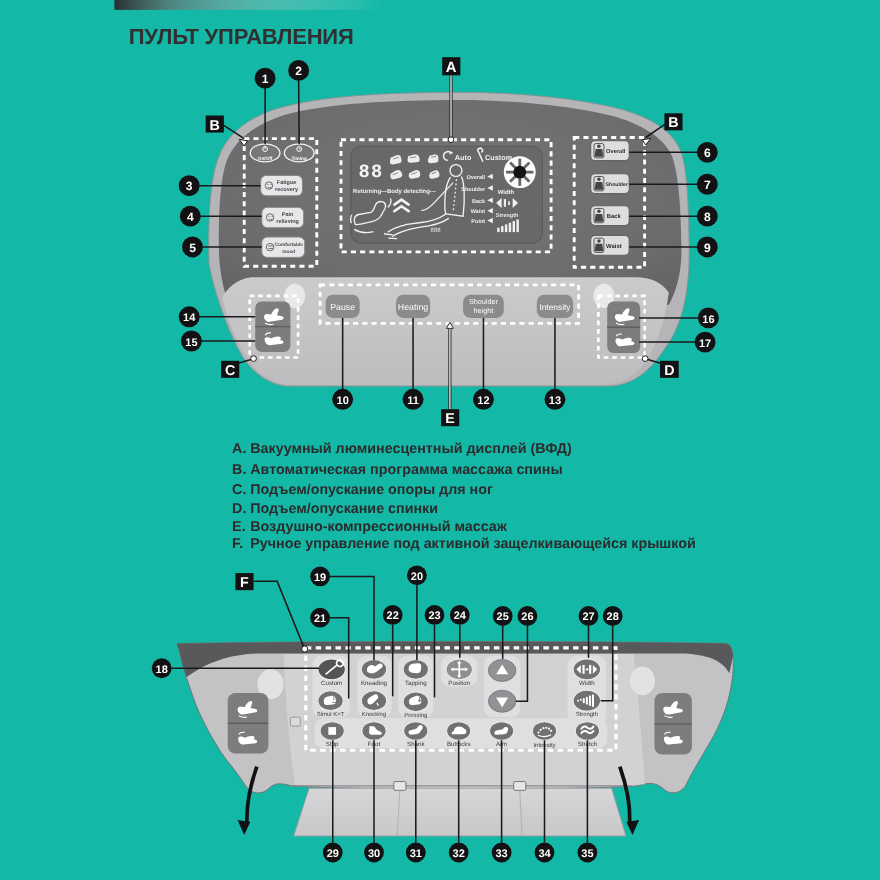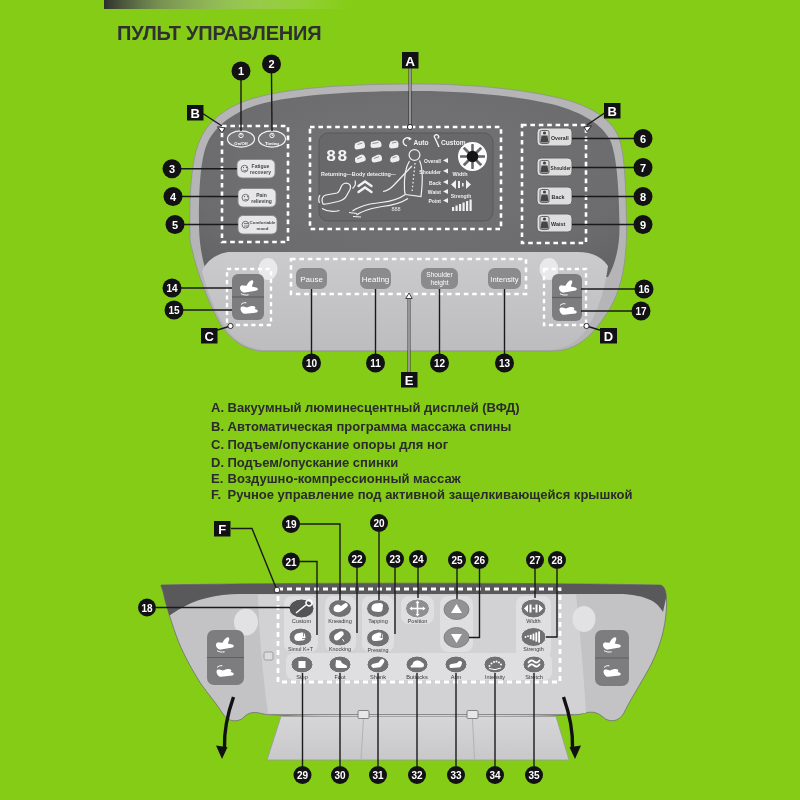--- a/index.html
+++ b/index.html
@@ -1,16 +1,16 @@
 <!DOCTYPE html>
 <html><head>
 <meta charset="utf-8">
 <style>
 html,body{margin:0;padding:0;background:#ffffff;font-family:"Liberation Sans",sans-serif;}
-#page{position:relative;width:800px;height:800px;overflow:hidden;background:#84cc16;}
+#page{position:relative;width:800px;height:800px;overflow:hidden;background:#14b8a6;}
 svg{position:absolute;left:0;top:0;}
 </style>
 </head>
 <body>
 <div id="page">
 <svg width="800" height="800" viewBox="0 0 800 800">
 <defs>
 <radialGradient id="domeg" cx="50%" cy="42%" r="75%">
 <stop offset="0" stop-color="#757577"></stop>
           <stop offset="0.7" stop-color="#6c6c6e"></stop>

